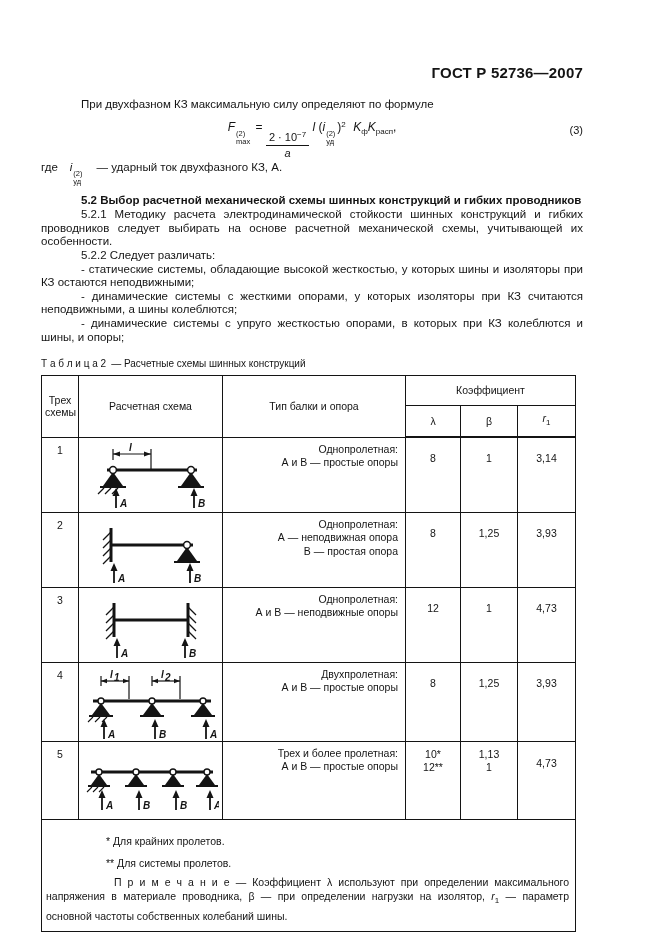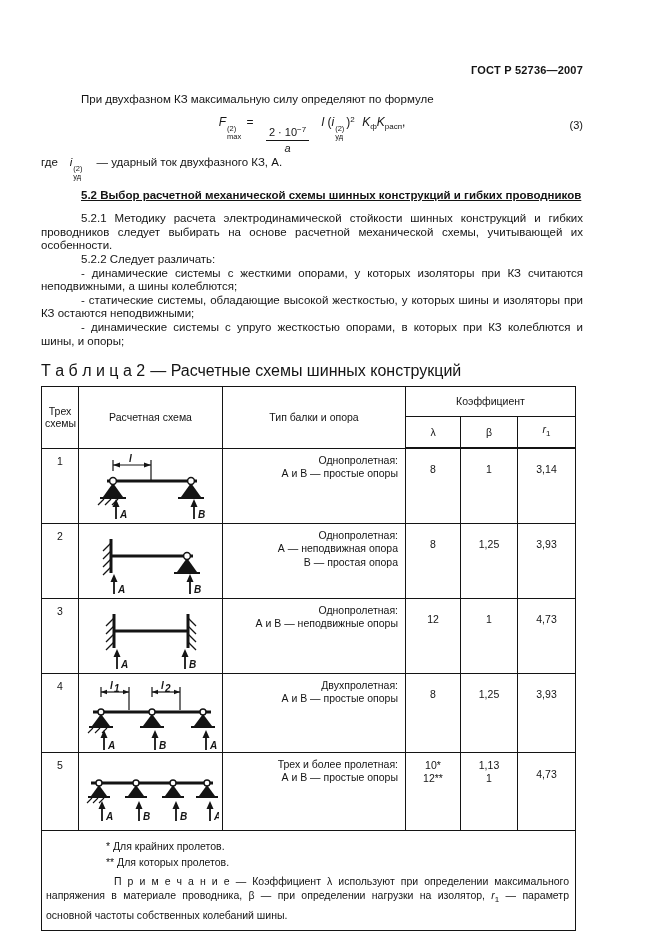--- a/index.html
+++ b/index.html
@@ -2,53 +2,53 @@
 <html><head>
 <meta charset="utf-8">
 <style>
   html,body{margin:0;padding:0;}
   body{
     width:661px;height:936px;background:#ffffff;color:#141414;
     font-family:"Liberation Sans",sans-serif;font-size:11.5px;
     position:relative;overflow:hidden;
   }
   .content{position:absolute;left:41px;top:64px;width:542px;}
-  .doc-header{text-align:right;font-weight:bold;font-size:11px;letter-spacing:.2px;margin-bottom:17px;}
+  .doc-header{text-align:right;font-weight:bold;font-size:15px;letter-spacing:.2px;margin-bottom:17px;}
   p{margin:0;line-height:13.6px;text-align:justify;}
   .indent{text-indent:40px;}
-  .heading{font-weight:bold;margin-top:8px;margin-bottom:10px;text-indent:40px;text-decoration:underline;}
+  .heading{font-weight:bold;margin-top:8px;margin-bottom:1px;text-indent:40px;}
   
   .formula-row{position:relative;height:38px;margin:6px 0 2px;}
   .formula{position:absolute;left:0;right:0;top:2px;text-align:center;font-size:12px;white-space:nowrap;}
   .it{font-style:italic;}
   .ss{display:inline-flex;flex-direction:column;align-items:flex-start;font-size:7.5px;line-height:8px;vertical-align:-5px;font-style:normal;margin-left:1px;margin-right:2px;}
-  .frac{display:inline-flex;flex-direction:column;align-items:center;vertical-align:-10px;margin:0 9px;font-size:11px;line-height:13px;}
+  .frac{display:inline-flex;flex-direction:column;align-items:center;vertical-align:-10px;margin:0 0;font-size:11px;line-height:13px;}
   .frac .fr-num{border-bottom:1.2px solid #141414;padding:0 3px 1px;}
   .frac .fr-den{font-style:italic;padding-top:1px;}
   .supx{font-size:8px;vertical-align:4px;}
   .sb{font-size:8px;vertical-align:-3px;}
   .eq-num{position:absolute;right:0;top:6px;font-size:11px;}
   .where-line{margin-top:3px;line-height:17px;}
   .where-line .gap{margin-right:12px;}
   
-  .tbl-caption{margin-top:14px;margin-bottom:6px;font-size:16px;}
+  .tbl-caption{margin-top:14px;margin-bottom:6px;font-size:10px;}
   .tbl-caption .cap-rest{margin-left:5px;}
   table.gt{border-collapse:collapse;width:534px;table-layout:fixed;margin:0;}
   table.gt th,table.gt td{border:1px solid #141414;font-weight:normal;font-size:10.5px;}
   table.gt{border:1.5px solid #141414;}
   thead th{text-align:center;vertical-align:middle;line-height:12.5px;padding:2px 3px;}
   tr.subhead th{border-bottom:2.5px solid #141414;height:26px;}
   td.num-cell{text-align:center;vertical-align:top;padding-top:6px;}
   td.diag{text-align:center;vertical-align:middle;padding:2px 0 0;}
   td.type{vertical-align:top;padding:5px 7px;line-height:13.5px;text-align:right;}
   td.val{text-align:center;vertical-align:top;padding-top:14px;line-height:13px;}
   td.val.top{padding-top:6px;}
   td.val.mid{padding-top:15px;}
   td.fnotes{padding:6px 6px 8px 4px;line-height:14.5px;}
-  .fnote{padding-left:60px;margin-top:2px;text-align:left;}
+  .fnote{padding-left:60px;margin-top:8px;text-align:left;}
   .note-p{text-indent:68px;margin-top:4px;text-align:justify;}
   svg{display:block;margin:0 auto;}
   svg line,svg polyline{stroke:#141414;}
   svg text{fill:#141414;font-family:"Liberation Sans",sans-serif;font-weight:bold;font-style:italic;font-size:10px;}
 </style>
 </head>
 <body>
 
 <div class="content">
 
@@ -80,22 +80,22 @@
   <p class="where-line">
     <span class="gap">где</span><span class="it">i</span><span class="ss">
         <span>(2)</span>
         <span>уд</span>
       </span><span class="gap"></span><span>— ударный ток двухфазного КЗ, А.</span>
   </p>
 
   <p class="heading">5.2 Выбор расчетной механической схемы шинных конструкций и гибких проводников</p>
   <p class="indent">5.2.1 Методику расчета электродинамической стойкости шинных конструкций и гибких проводников следует выбирать на основе расчетной механической схемы, учитывающей их особенности.</p>
   <p class="indent">5.2.2 Следует различать:</p>
+  <p class="indent">- статические системы, обладающие высокой жесткостью, у которых шины и изоляторы при КЗ остаются неподвижными;</p>
   <p class="indent">- динамические системы с жесткими опорами, у которых изоляторы при КЗ считаются неподвижными, а шины колеблются;</p>
-  <p class="indent">- статические системы, обладающие высокой жесткостью, у которых шины и изоляторы при КЗ остаются неподвижными;</p>
   <p class="indent">- динамические системы с упруго жесткостью опорами, в которых при КЗ колеблются и шины, и опоры;</p>
 
   <div class="tbl-caption">
     <span>Т а б л и ц а  2</span><span class="cap-rest">— Расчетные схемы шинных конструкций</span>
   </div>
 
   <table class="gt">
     <colgroup>
       <col style="width:37px">
         <col style="width:144px">
@@ -315,20 +315,20 @@
         <td class="val top">
           <div>1,13</div>
           <div>1</div>
         </td>
         <td class="val mid">4,73</td>
       </tr>
 
       <tr>
         <td colspan="6" class="fnotes">
           <div class="fnote">*  Для крайних пролетов.</div>
-          <div class="fnote">**  Для которых пролетов.</div>
+          <div class="fnote">**  Для системы пролетов.</div>
           <div class="note-p"><span>П р и м е ч а н и е — Коэффициент λ используют при определении максимального напряжения в материале проводника, β — при определении нагрузки на изолятор, </span><span class="it">r</span><span class="sb">1</span><span> — параметр основной частоты собственных колебаний шины.</span></div>
         </td>
       </tr>
     </tbody>
   </table>
 
 </div>
 
 </body></html>

